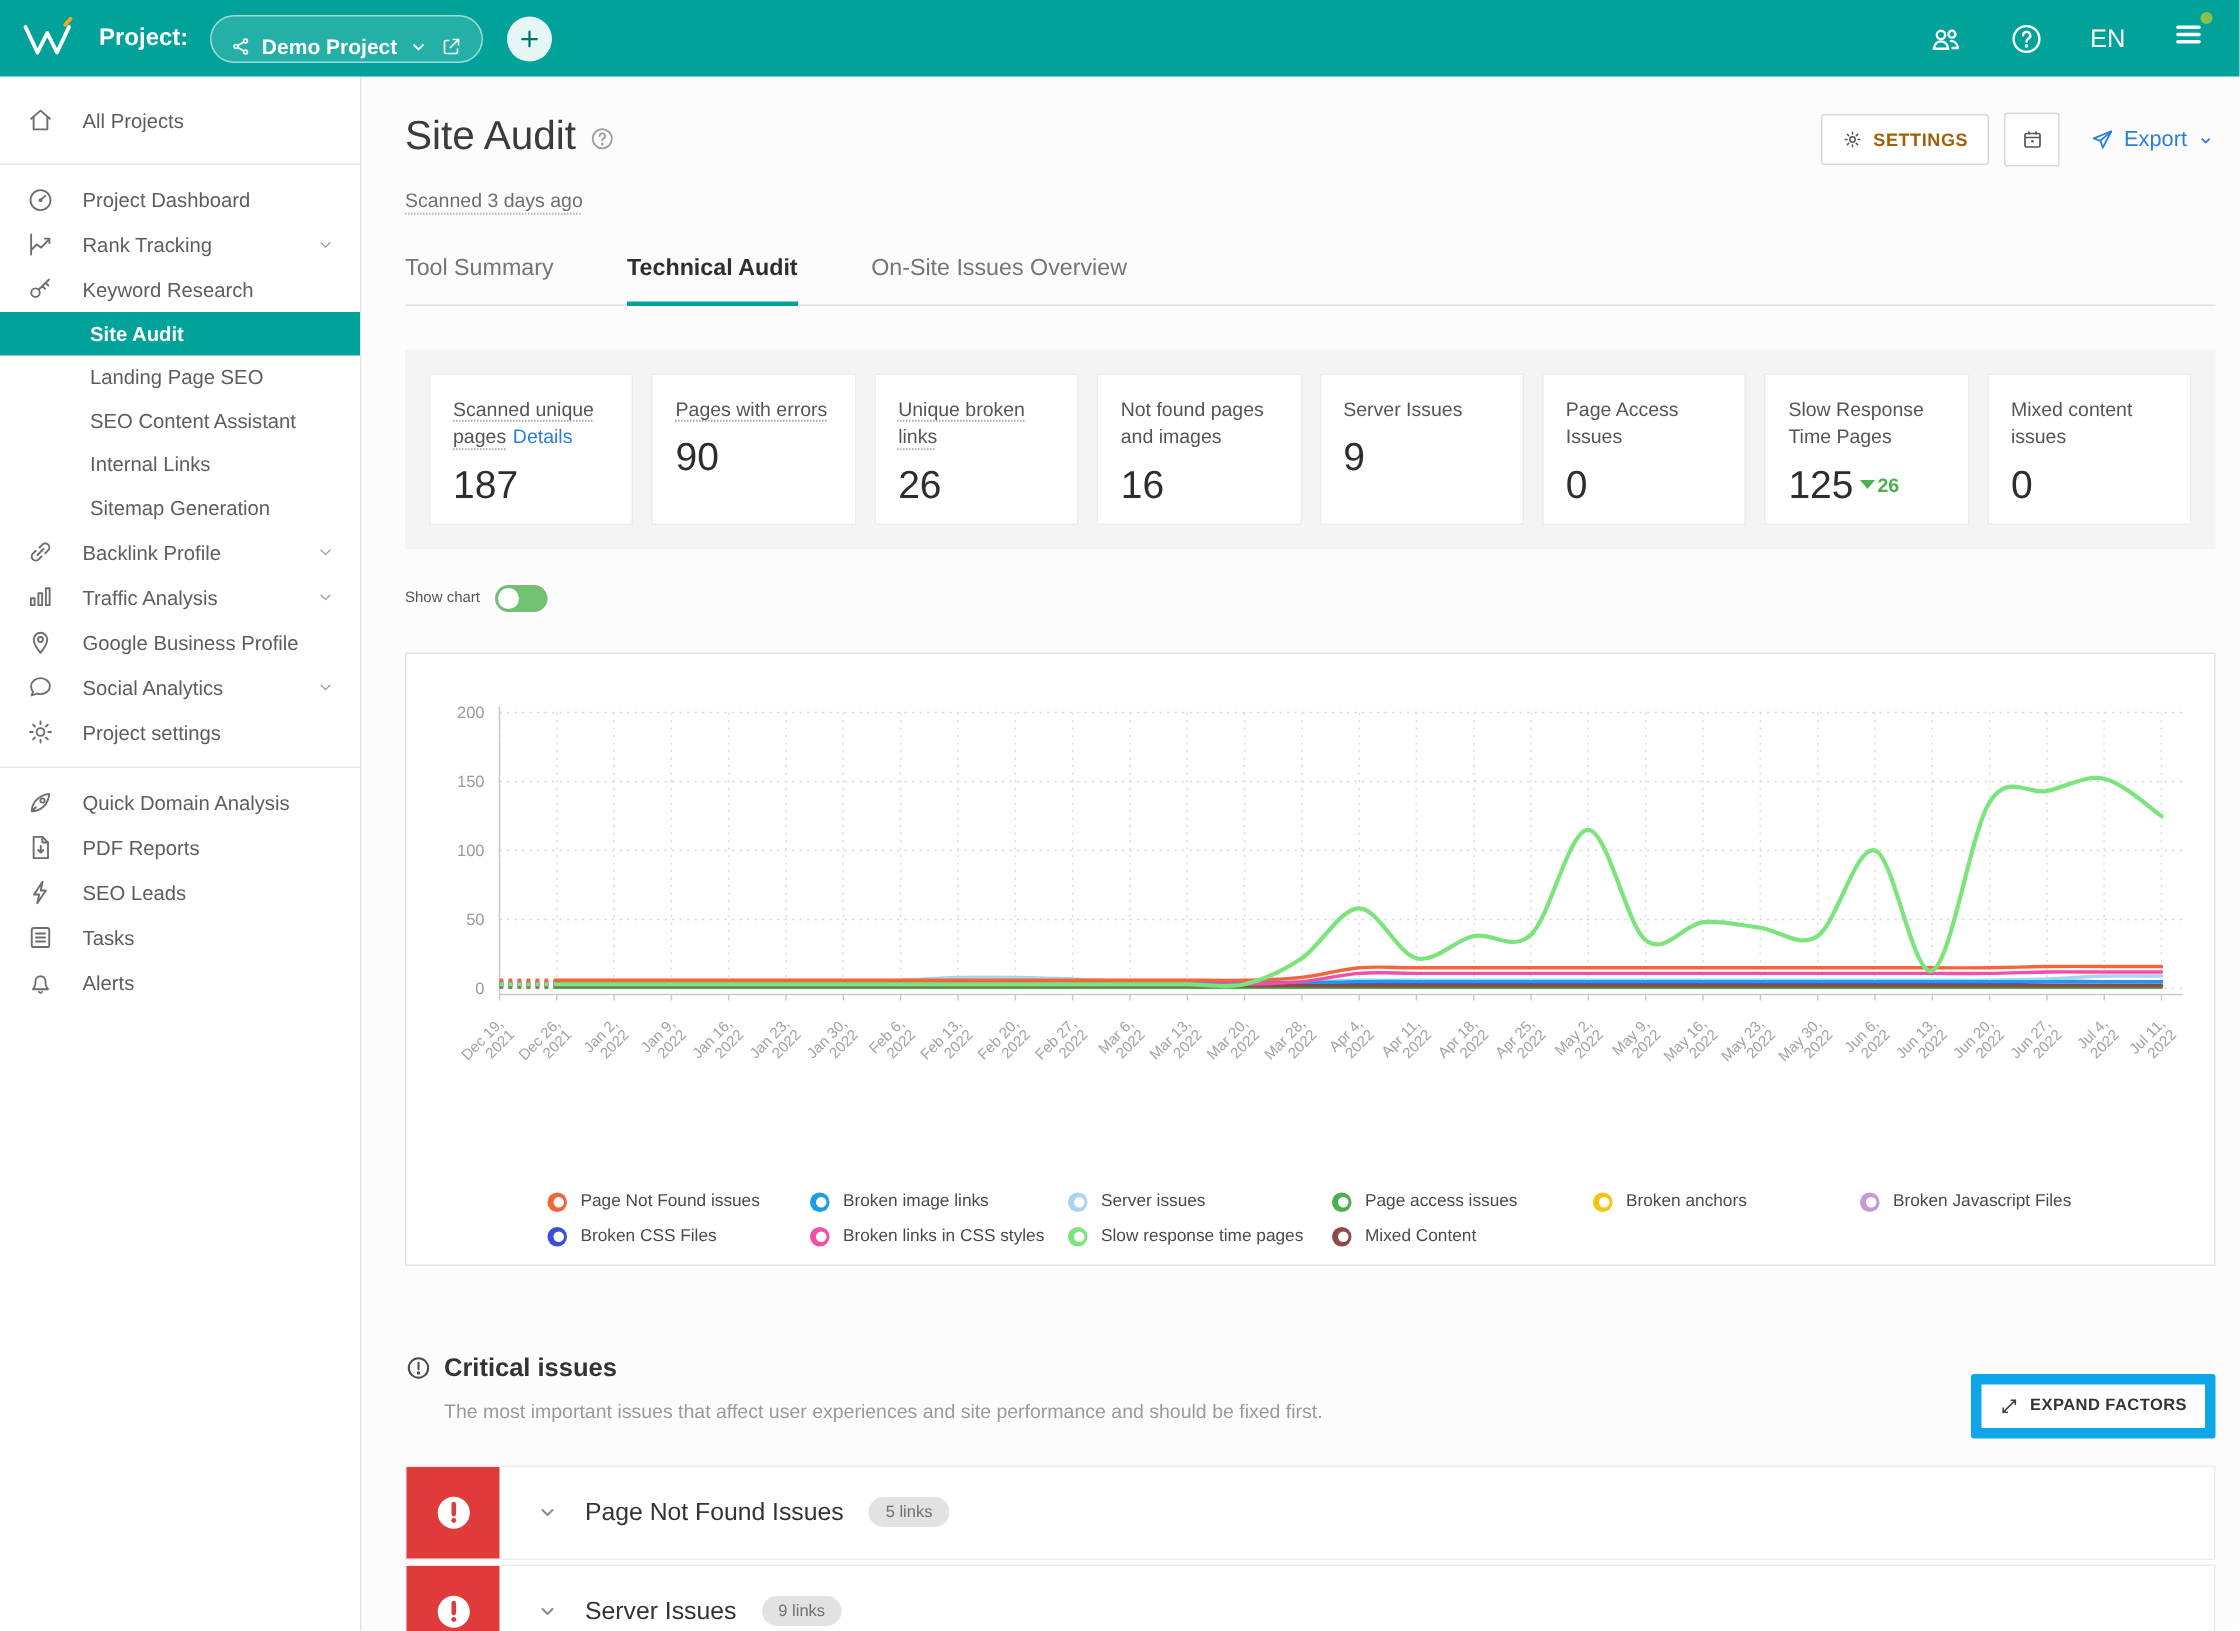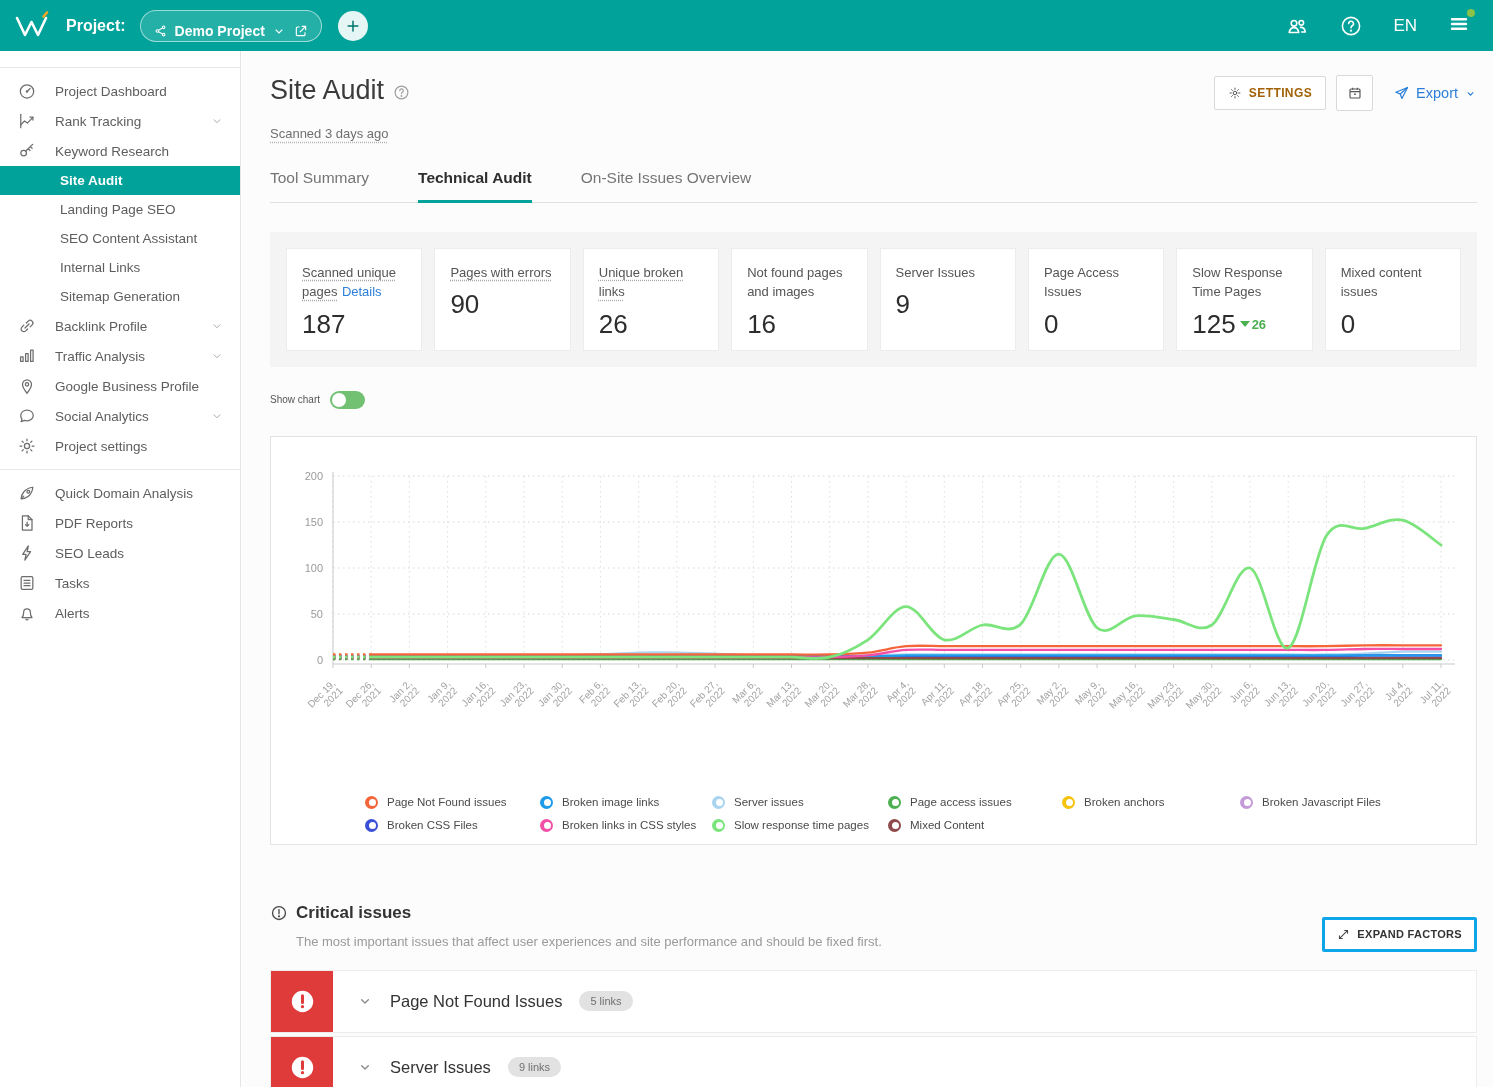--- a/index.html
+++ b/index.html
@@ -90,21 +90,21 @@
   .lg-marker { width:13px; height:13px; border-radius:50%; position:relative; flex:none; }
   .lg-marker i { position:absolute; width:7px; height:7px; background:#fff; border-radius:50%; top:3px; left:4px; }
   .lg-label { font-size:11.5px; color:#4a4a4a; }
 
   .critical { margin-top:58px; }
   .critical-head { display:flex; align-items:center; gap:8px; font-size:17px; font-weight:700; color:#333; }
   .critical-head svg { width:18px; height:18px; stroke:#4a4a4a; }
   .critical-sub { margin-top:11px; margin-left:26px; font-size:13px; color:#9a9a9a; }
   .critical-subrow { display:flex; align-items:flex-start; }
   .expand-btn { margin-left:auto; margin-top:-6px; display:flex; align-items:center; gap:7px;
-    background:#fff; border:3px solid #0ea5e9; border-radius:2px; padding:8px 12px;
+    background:#fff; border:7px solid #0ea5e9; border-radius:2px; padding:8px 12px;
     font-size:11px; font-weight:700; letter-spacing:.3px; color:#333; cursor:pointer; }
   .expand-btn svg { width:13px; height:13px; stroke:#444; }
   .issue-rows { margin-top:18px; display:flex; flex-direction:column; gap:3px; }
   .issue-row { display:flex; align-items:stretch; background:#fff; border:1px solid #ececec; height:63px; cursor:pointer; }
   .issue-flag { width:62px; background:#df3b3a; display:flex; align-items:center; justify-content:center; flex:none; }
   .issue-flag svg { width:27px; height:27px; }
   .issue-body { display:flex; align-items:center; padding-left:24px; gap:17px; }
   .issue-body .chev { width:16px; height:16px; stroke:#8a8a8a; }
   .issue-title { font-size:16.5px; font-weight:500; color:#333; }
   .issue-badge { background:#e2e2e2; color:#707070; font-size:11px; padding:4px 11px; border-radius:11px; }
@@ -155,20 +155,27 @@
     <span class="burger">
       <svg class="tb-ic" viewBox="0 0 24 24" fill="none" stroke-width="2.4" stroke-linecap="round">
           <path d="M5 7.2h14M5 12h14M5 16.8h14"></path>
         </svg>
       <span class="dot"></span>
     </span>
   </div>
 </div>
 
 <nav class="sidebar" id="sidebar">
+    <div class="sb-item top">
+      <svg class="ic" viewBox="0 0 24 24" fill="none" stroke="currentColor" stroke-width="1.5" stroke-linecap="round" stroke-linejoin="round">
+        <path d="M4.5 11 12 4.5 19.5 11"></path>
+        <path d="M6.5 9.6V19.5h11V9.6"></path>
+      </svg>
+      <span>All Projects</span>
+    </div>
     <div class="sb-div"></div>
     <div class="sb-item">
       <svg class="ic" viewBox="0 0 24 24" fill="none" stroke="currentColor" stroke-width="1.5" stroke-linecap="round" stroke-linejoin="round">
         <circle cx="12" cy="12.5" r="8"></circle>
         <path d="M12 12.5l3.8-3.4"></path>
         <circle cx="12" cy="12.5" r="0.8" fill="#6d6d6d"></circle>
       </svg>
       <span>Project Dashboard</span>
     </div>
     <div class="sb-item">

